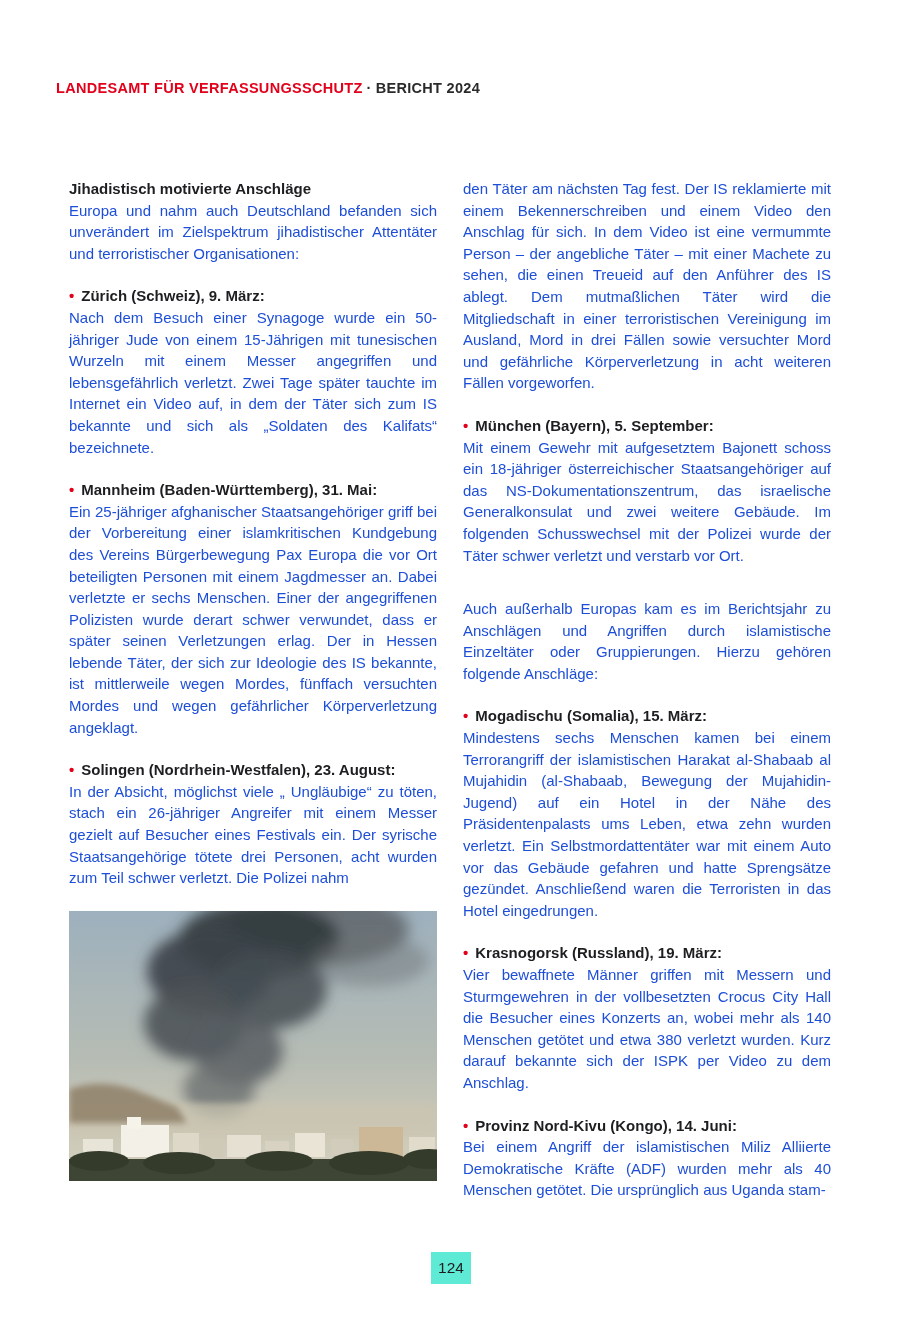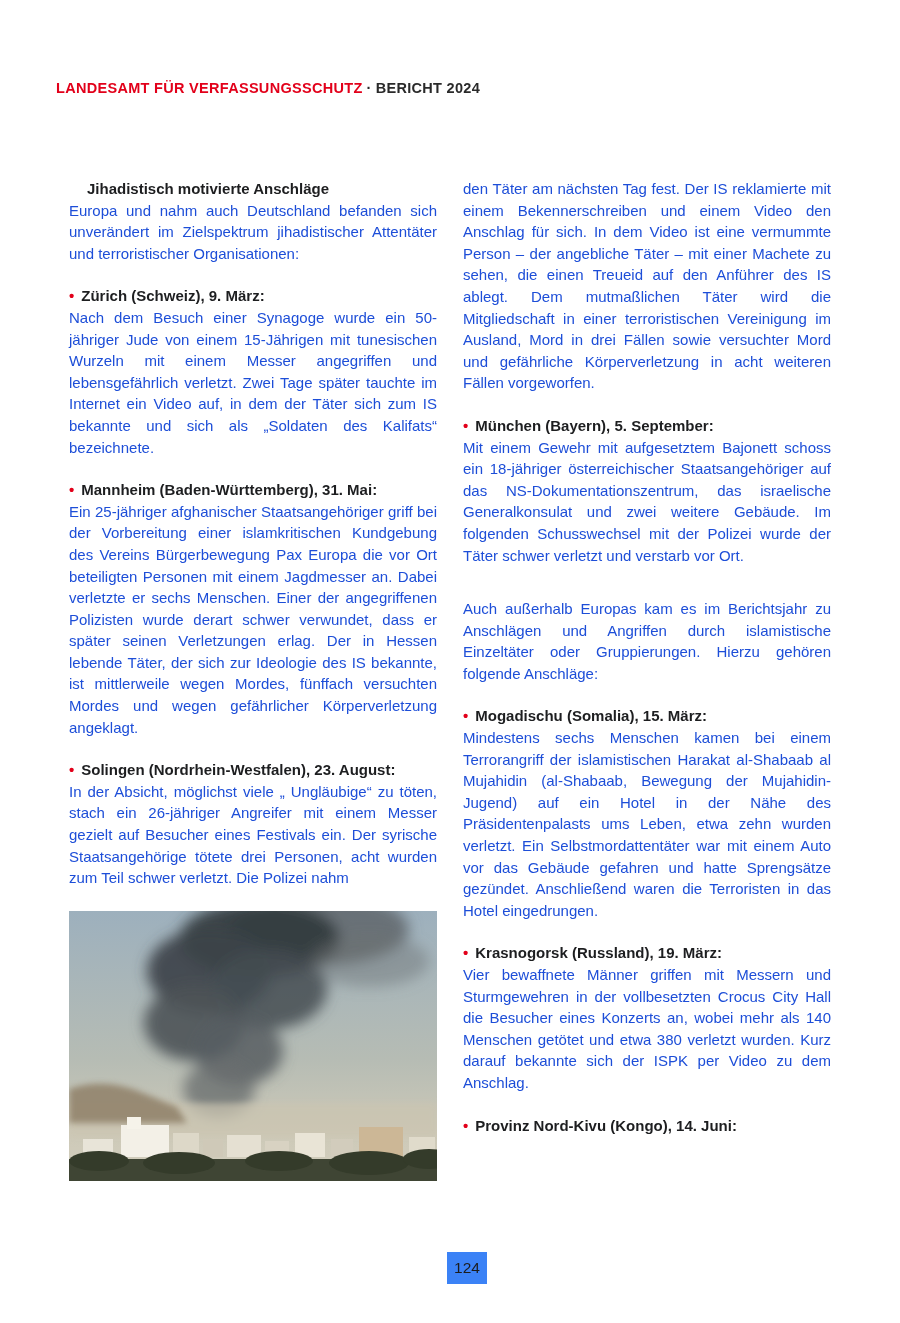--- a/index.html
+++ b/index.html
@@ -27,21 +27,20 @@
   
   .columns {
     position:absolute; top:178px; left:69px; width:762px;
     display:flex; gap:26px;
   }
   .col { width:368px; }
 
   .heading {
     font-size:15px; font-weight:bold; color:#1d1e20;
     line-height:21.6px;
-    margin-left:18px;
   }
   .body {
     font-size:15px; line-height:21.6px;
     text-align:justify; text-align-last:left;
     hyphens:auto; -webkit-hyphens:auto;
     color:#1d4ed8;
   }
   .item { margin-top:21px; }
   .item-title {
     font-weight:bold; color:#1d1e20;
@@ -53,23 +52,23 @@
 
   
   .photo {
     margin-top:22px; width:368px; height:270px;
     overflow:hidden; line-height:0;
   }
   .photo svg { width:100%; height:100%; display:block; }
 
   
   .page-badge {
-    position:absolute; top:1252px; left:447px;
+    position:absolute; top:1252px; left:431px;
     width:40px; height:32px;
-    background:#3b82f6;
+    background:#5eead4;
     display:flex; align-items:center; justify-content:center;
     font-size:15.5px; color:#1c1c1c;
   }
 </style>
 </head>
 <body>
 
 <div class="page">
 
   <div class="header">
@@ -192,20 +191,21 @@
           <span>Krasnogorsk (Russland), 19. März:</span>
         </div>
         <p class="body">Vier bewaffnete Männer griffen mit Messern und Sturmgewehren in der vollbesetzten Crocus City Hall die Besucher eines Konzerts an, wobei mehr als 140 Menschen getötet und etwa 380 verletzt wurden. Kurz darauf bekannte sich der ISPK per Video zu dem Anschlag.</p>
       </div>
 
       <div class="item">
         <div class="item-title">
           <span class="bullet">•</span>
           <span>Provinz Nord-Kivu (Kongo), 14. Juni:</span>
         </div>
+        <p class="body">Bei einem Angriff der islamistischen Miliz Alliierte Demokratische Kräfte (ADF) wurden mehr als 40 Menschen getötet. Die ursprünglich aus Uganda stam-</p>
       </div>
     </div>
 
   </div>
 
   <div class="page-badge">
     <span>124</span>
   </div>
 
 </div>

